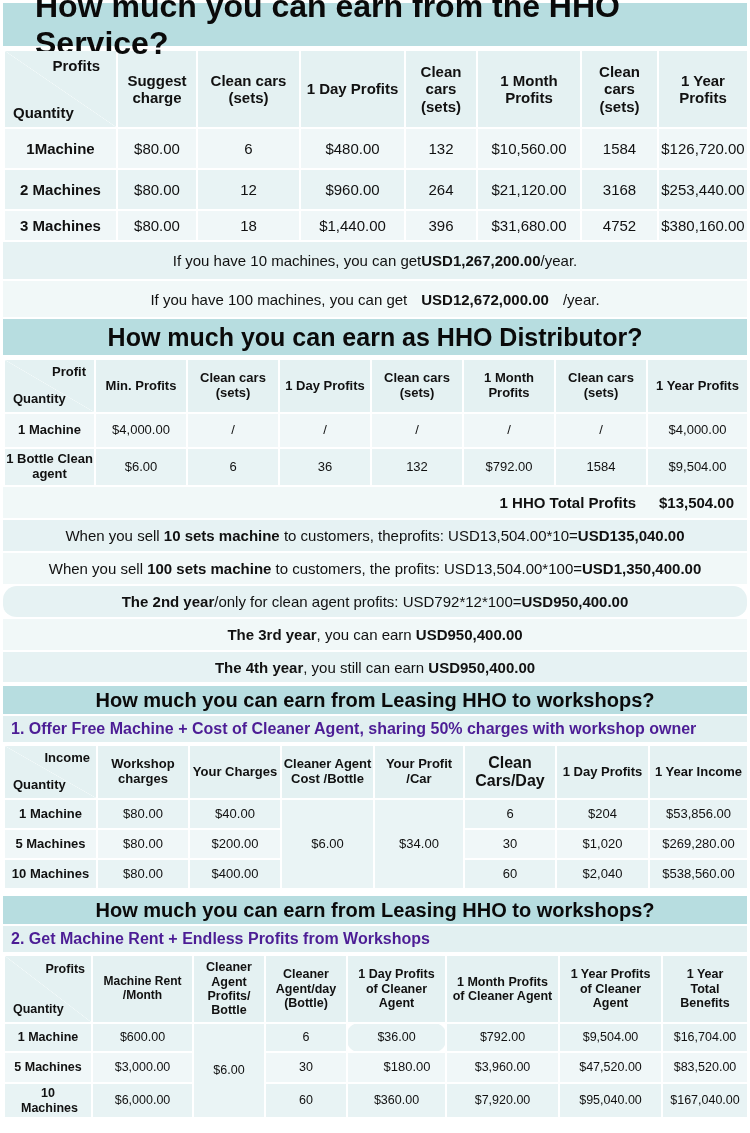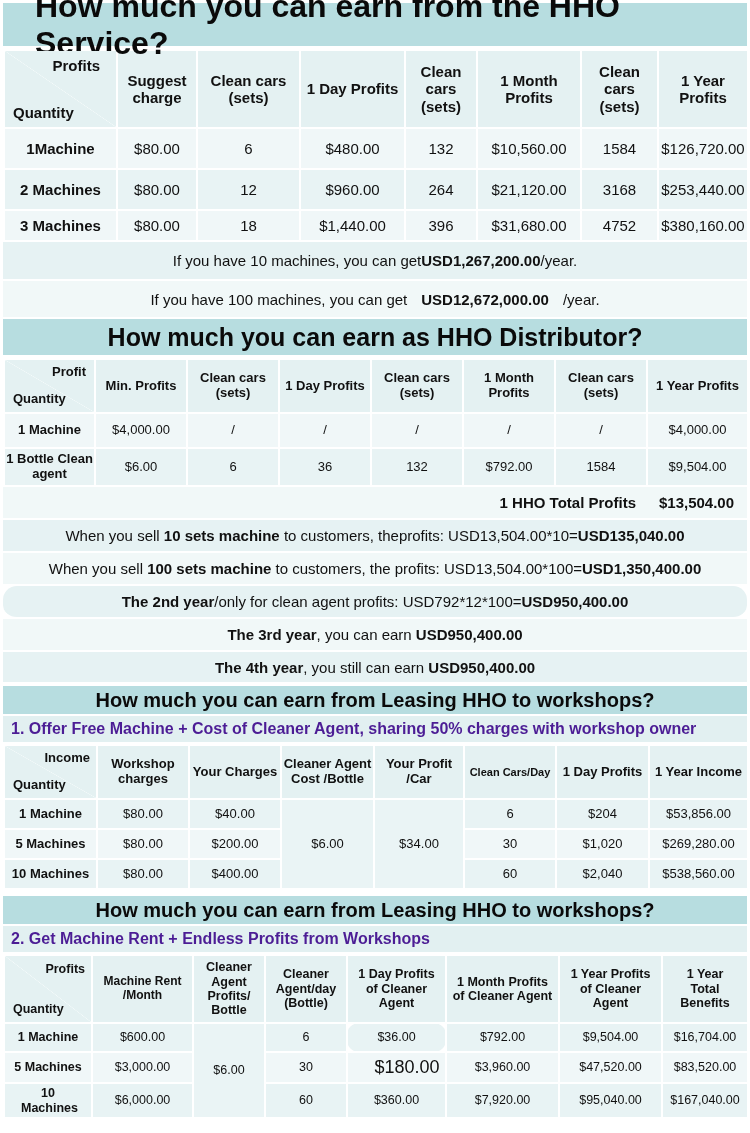--- a/index.html
+++ b/index.html
@@ -213,21 +213,21 @@
     <tbody>
         <tr style="height:54px">
       <th class="corner">
         <span class="c-top" style="right:6px;top:5px;font-size:13px;">Income</span>
         <span class="c-bot" style="bottom:5px;font-size:13px;">Quantity</span>
       </th>
       <th style="font-size:13px;">Workshop charges</th>
       <th style="font-size:13px;">Your Charges</th>
       <th style="font-size:13px;">Cleaner Agent Cost /Bottle</th>
       <th style="font-size:13px;">Your Profit /Car</th>
-      <th style="font-size:11px;">Clean Cars/Day</th>
+      <th style="font-size:16px;">Clean Cars/Day</th>
       <th style="font-size:13px;">1 Day Profits</th>
       <th style="font-size:13px;">1 Year Income</th>
     </tr>
     <tr class="odd" style="height:30px">
       <td class="rowh" style="font-size:13px;">1 Machine</td>
       <td style="font-size:13px;">$80.00</td>
       <td style="font-size:13px;">$40.00</td>
       <td class="merged" rowspan="3" style="font-size:13px;">$6.00</td>
       <td class="merged" rowspan="3" style="font-size:13px;">$34.00</td>
       <td style="font-size:13px;">6</td>
@@ -288,21 +288,21 @@
       <td style="font-size:12.5px;">6</td>
       <td style="font-size:12.5px;border-radius:12px;">$36.00</td>
       <td style="font-size:12.5px;">$792.00</td>
       <td style="font-size:12.5px;">$9,504.00</td>
       <td style="font-size:12.5px;">$16,704.00</td>
     </tr>
     <tr class="even" style="height:31px">
       <td class="rowh" style="font-size:12.5px;">5 Machines</td>
       <td style="font-size:12.5px;">$3,000.00</td>
       <td style="font-size:12.5px;">30</td>
-      <td style="font-size:18px;padding-left:21px;">$180.00</td>
+      <td style="font-size:13px;padding-left:21px;">$180.00</td>
       <td style="font-size:12.5px;">$3,960.00</td>
       <td style="font-size:12.5px;">$47,520.00</td>
       <td style="font-size:12.5px;">$83,520.00</td>
     </tr>
     <tr class="odd" style="height:35px">
       <td class="rowh" style="font-size:12.5px;padding:0 16px;">10 Machines</td>
       <td style="font-size:12.5px;">$6,000.00</td>
       <td style="font-size:12.5px;">60</td>
       <td style="font-size:12.5px;">$360.00</td>
       <td style="font-size:12.5px;">$7,920.00</td>

